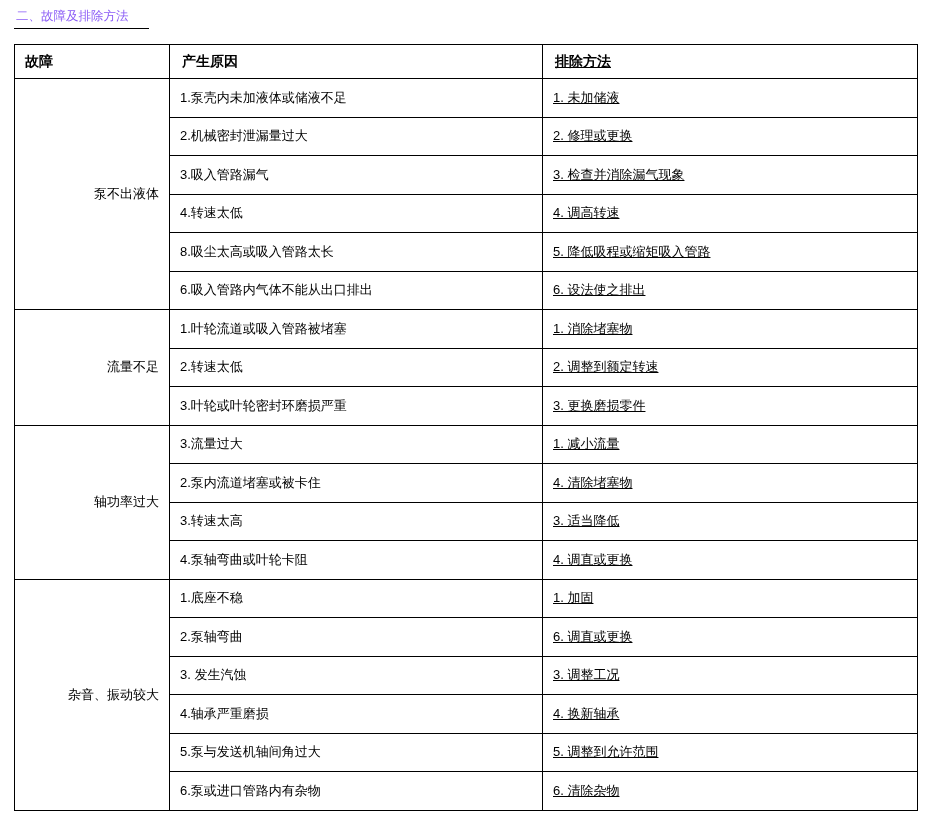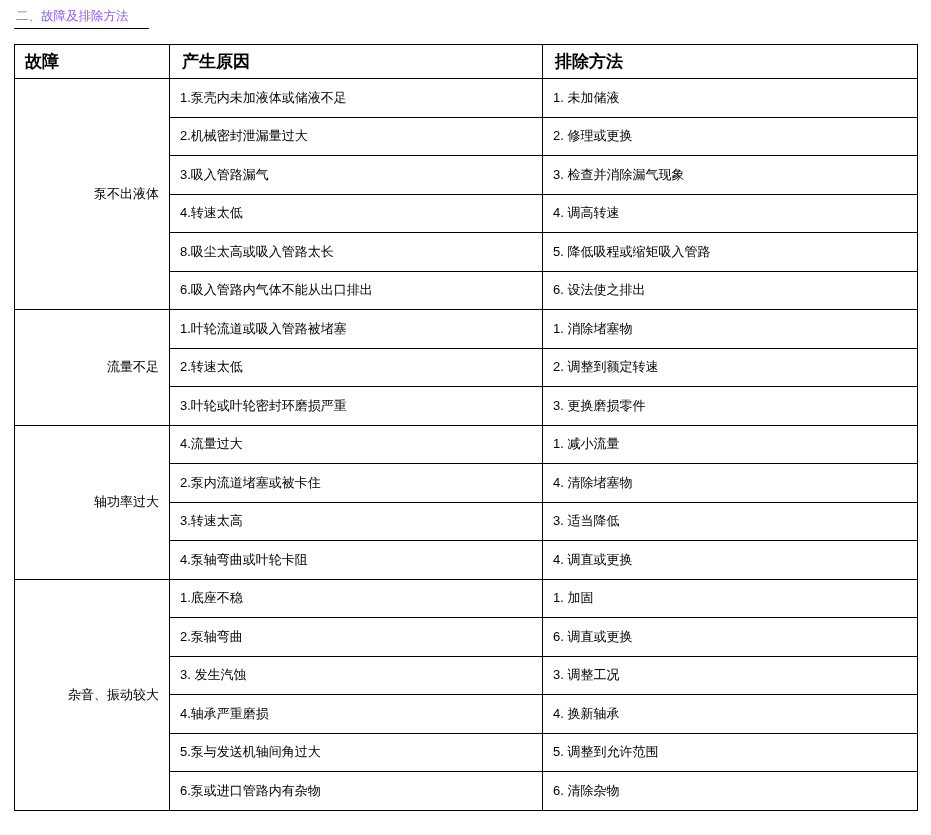--- a/index.html
+++ b/index.html
@@ -50,35 +50,36 @@
     border: 1px solid #000;
     font-size: 13px;
     font-weight: normal;
     vertical-align: middle;
     padding: 0 10px;
     height: 38.5px;
     box-sizing: border-box;
   }
   table.fault-table thead th {
     font-weight: bold;
-    font-size: 17px;
+    font-size: 14px;
     height: 34px;
     text-align: left;
   }
   th.col-fault, td.col-fault {
     width: 155px;
     text-align: right;
   }
   th.col-cause, td.col-cause {
     width: 373px;
     text-align: left;
   }
   th.col-remedy, td.col-remedy {
     width: 375px;
     text-align: left;
+    text-decoration: underline;
   }
   thead th.col-fault { text-align: center; }
   thead th.col-cause { padding-left: 12px; }
   thead th.col-remedy { padding-left: 12px; }
   td.col-fault {
     font-size: 13px;
   }
 </style>
 </head>
 <body>
@@ -133,21 +134,21 @@
         <td class="col-cause">2.转速太低</td>
         <td class="col-remedy">2. 调整到额定转速</td>
       </tr>
       <tr>
         <td class="col-cause">3.叶轮或叶轮密封环磨损严重</td>
         <td class="col-remedy">3. 更换磨损零件</td>
       </tr>
 
       <tr>
         <td class="col-fault" rowspan="4">轴功率过大</td>
-        <td class="col-cause">4.流量过大</td>
+        <td class="col-cause">3.流量过大</td>
         <td class="col-remedy">1. 减小流量</td>
       </tr>
       <tr>
         <td class="col-cause">2.泵内流道堵塞或被卡住</td>
         <td class="col-remedy">4. 清除堵塞物</td>
       </tr>
       <tr>
         <td class="col-cause">3.转速太高</td>
         <td class="col-remedy">3. 适当降低</td>
       </tr>

